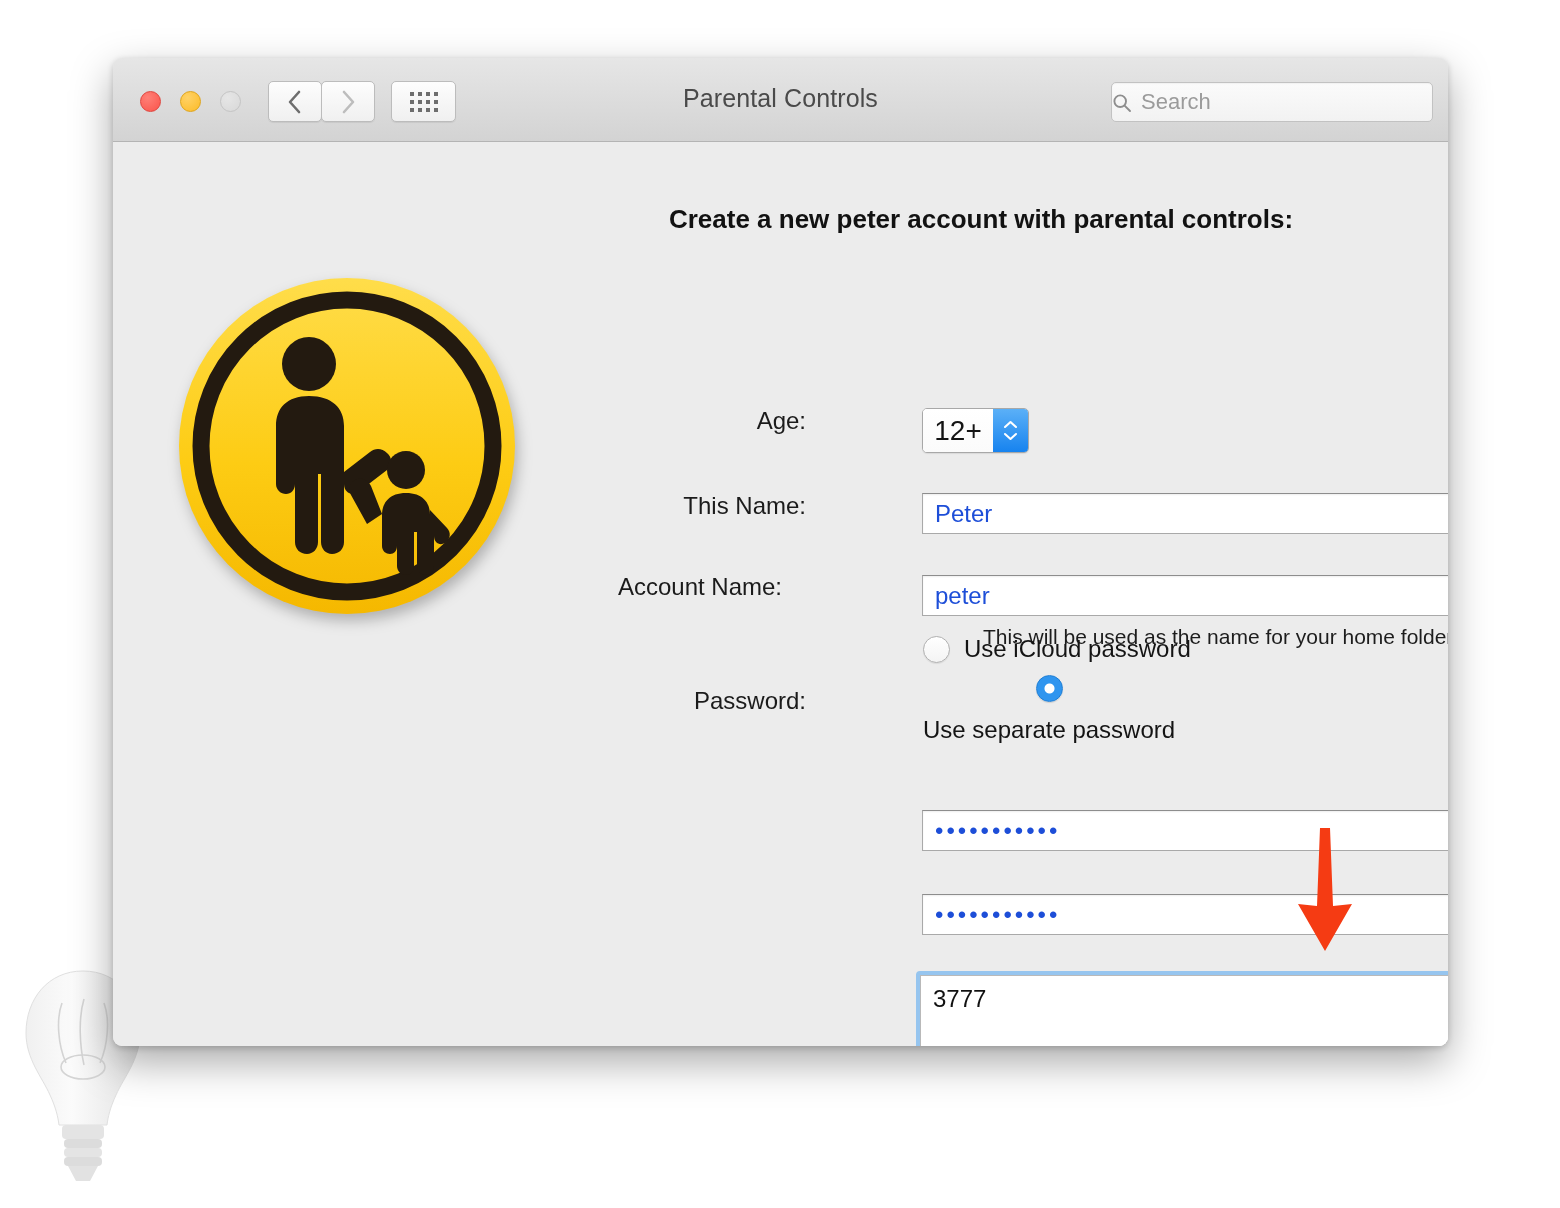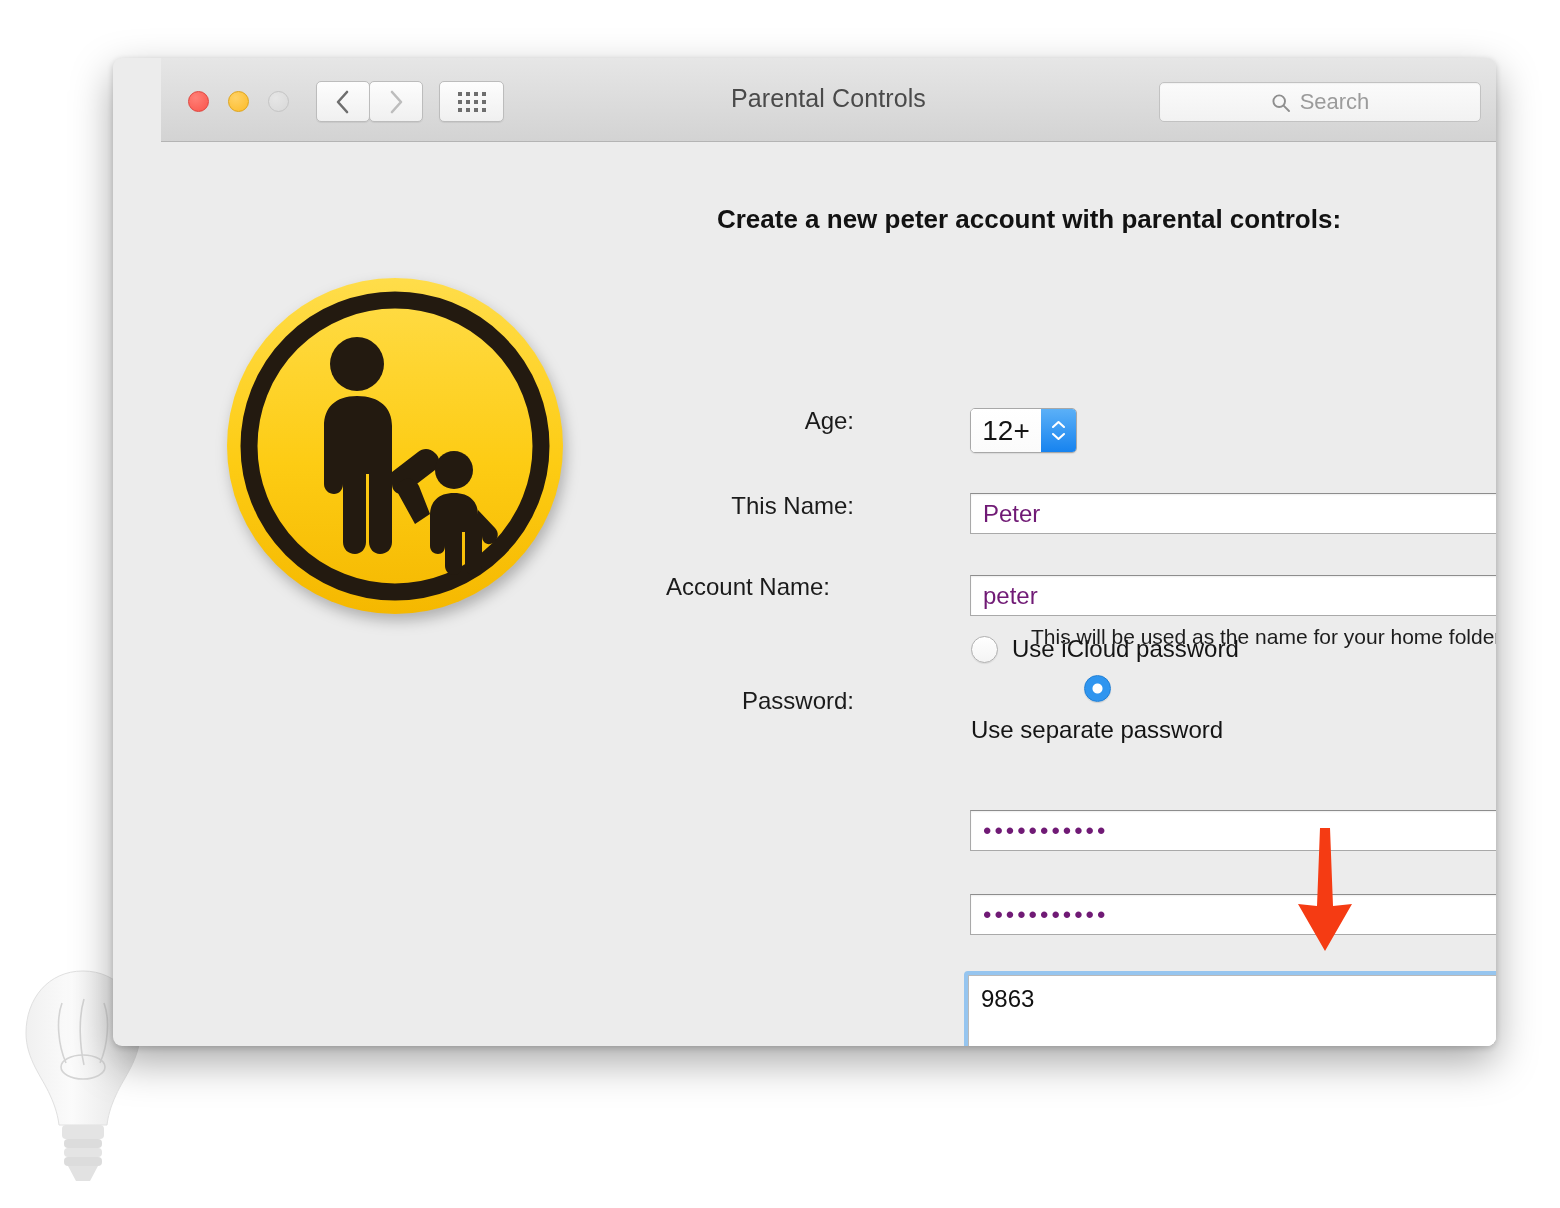--- a/index.html
+++ b/index.html
@@ -54,21 +54,20 @@
     position: absolute;
     left: 113px;
     top: 58px;
     width: 1335px;
     height: 988px;
     border-radius: 9px;
     background: #ececec;
     box-shadow: 0 16px 42px rgba(0,0,0,0.34), 0 2px 6px rgba(0,0,0,0.18);
     overflow: hidden;
     z-index: 10;
-    padding-left: 48px;
   }
 
   
   #titlebar {
     position: relative;
     height: 83px;
     background: linear-gradient(180deg, #e6e6e6 0%, #d3d3d3 100%);
     border-bottom: 1px solid #b4b4b4;
   }
   .traffic {
@@ -135,21 +134,21 @@
     top: 24px;
     left: 998px;
     width: 320px;
     height: 38px;
     border-radius: 5px;
     background: linear-gradient(180deg, #fbfbfb 0%, #f2f2f2 100%);
     border: 1px solid #c2c2c2;
     box-shadow: inset 0 1px 1px rgba(0,0,0,0.04);
     display: flex;
     align-items: center;
-    justify-content: center;
+    justify-content: flex-start;
   }
   #search-box .sicon { margin-right: 9px; margin-top: 1px; }
   #search-placeholder {
     font-size: 22px;
     color: #9b9b9b;
   }
 
   
   #content {
     position: relative;
@@ -224,21 +223,21 @@
   }
 
   
   .txtfield {
     position: absolute;
     background: #ffffff;
     border: 1px solid #a9a9a9;
     border-top-color: #8d8d8d;
     box-shadow: inset 0 1px 2px rgba(0,0,0,0.07);
     font-size: 24px;
-    color: #701a75;
+    color: #1d4ed8;
     display: flex;
     align-items: center;
     padding-left: 12px;
     box-sizing: border-box;
   }
   #lbl-fullname { left: 470px; top: 302px; width: 223px; }
   #fld-fullname { left: 809px; top: 351px; width: 597px; height: 41px; }
 
   #lbl-accountname { left: 376px; top: 383px; width: 293px; }
   #fld-accountname { left: 809px; top: 433px; width: 597px; height: 41px; }
@@ -441,21 +440,21 @@
     <div class="radio-row" id="radio-separate">
       <span class="radio-dot on"></span>
       <span class="radio-label">Use separate password</span>
     </div>
 
     <div class="txtfield" id="fld-password">•••••••••••</div>
 
     <div class="txtfield" id="fld-verify">•••••••••••</div>
 
     <div id="fld-hint-wrap">
-      <div id="fld-hint">9863</div>
+      <div id="fld-hint">3777</div>
     </div>
 
   </div>
 </div>
 
 <svg id="red-arrow" viewBox="0 0 70 125">
   <path d="M30 0 L40 0 L43 78 L62 76 L35 123 L8 76 L27 78 Z" fill="#f53b13"></path>
 </svg>
 
 </body></html>

